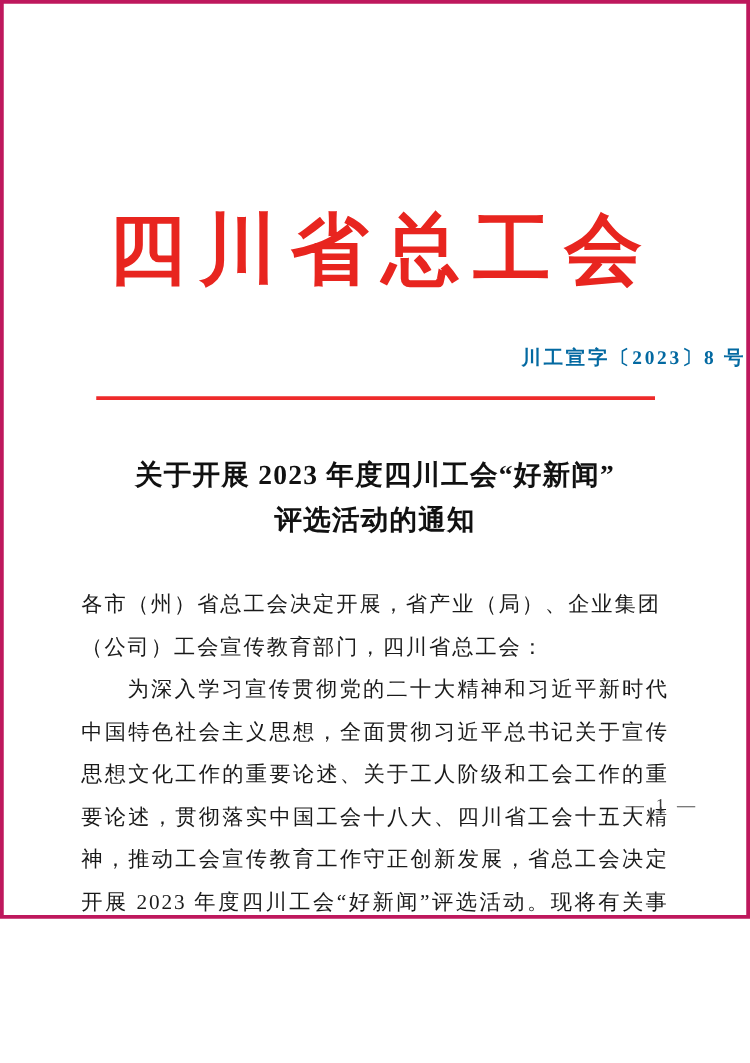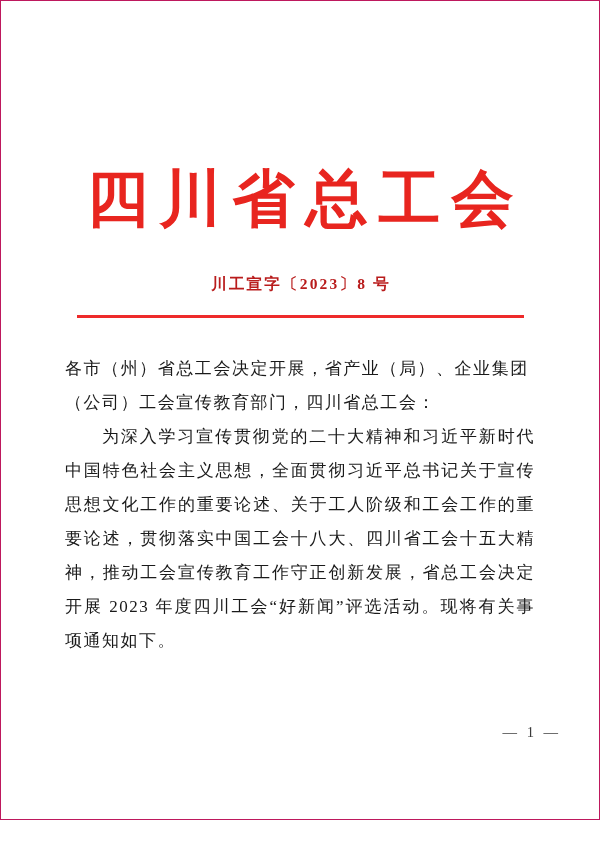--- a/index.html
+++ b/index.html
@@ -12,23 +12,23 @@
     background: #ffffff;
     font-family: "Liberation Serif", "DejaVu Serif", serif;
     -webkit-font-smoothing: antialiased;
   }
 
   
   .page {
     position: relative;
     box-sizing: border-box;
     width: 600px;
-    height: 820px;
+    height: 735px;
     background: #ffffff;
-    border: 1px solid #be185d;
+    border: 3px solid #be185d;
     overflow: hidden;
   }
 
   
   .doc-header {
     margin-top: 166px;
     text-align: center;
   }
   .doc-header-title {
     display: block;
@@ -38,22 +38,22 @@
     font-size: 62px;
     line-height: 1.05;
     letter-spacing: 11px;
     text-indent: 11px;   
     white-space: nowrap;
   }
 
   
   .doc-number {
     margin-top: 42px;
-    text-align: center;
-    color: #b91c1c;
+    text-align: right;
+    color: #0369a1;
     font-family: "Liberation Serif", "DejaVu Serif", serif;
     font-size: 15.5px;
     font-weight: bold;
     letter-spacing: 2.2px;
     text-indent: 2.2px;
     white-space: nowrap;
   }
 
   
   .red-rule {
@@ -120,20 +120,24 @@
 <div class="page">
 
   <div class="doc-header">
     <span class="doc-header-title">四川省总工会</span>
   </div>
 
   <div class="doc-number">川工宣字〔2023〕8 号</div>
 
   <div class="red-rule"></div>
 
+  <div class="doc-title">
+    <span class="doc-title-line">关于开展 2023 年度四川工会“好新闻”</span>
+    <span class="doc-title-line">评选活动的通知</span>
+  </div>
 
   <div class="doc-body">
     <span class="addressee-line">各市（州）省总工会决定开展，省产业（局）、企业集团</span>
     <span class="addressee-line">（公司）工会宣传教育部门，四川省总工会：</span>
     <p class="body-paragraph">为深入学习宣传贯彻党的二十大精神和习近平新时代中国特色社会主义思想，全面贯彻习近平总书记关于宣传思想文化工作的重要论述、关于工人阶级和工会工作的重要论述，贯彻落实中国工会十八大、四川省工会十五大精神，推动工会宣传教育工作守正创新发展，省总工会决定开展 2023 年度四川工会“好新闻”评选活动。现将有关事项通知如下。</p>
   </div>
 
   <div class="page-footer">— 1 —</div>
 
 </div>

